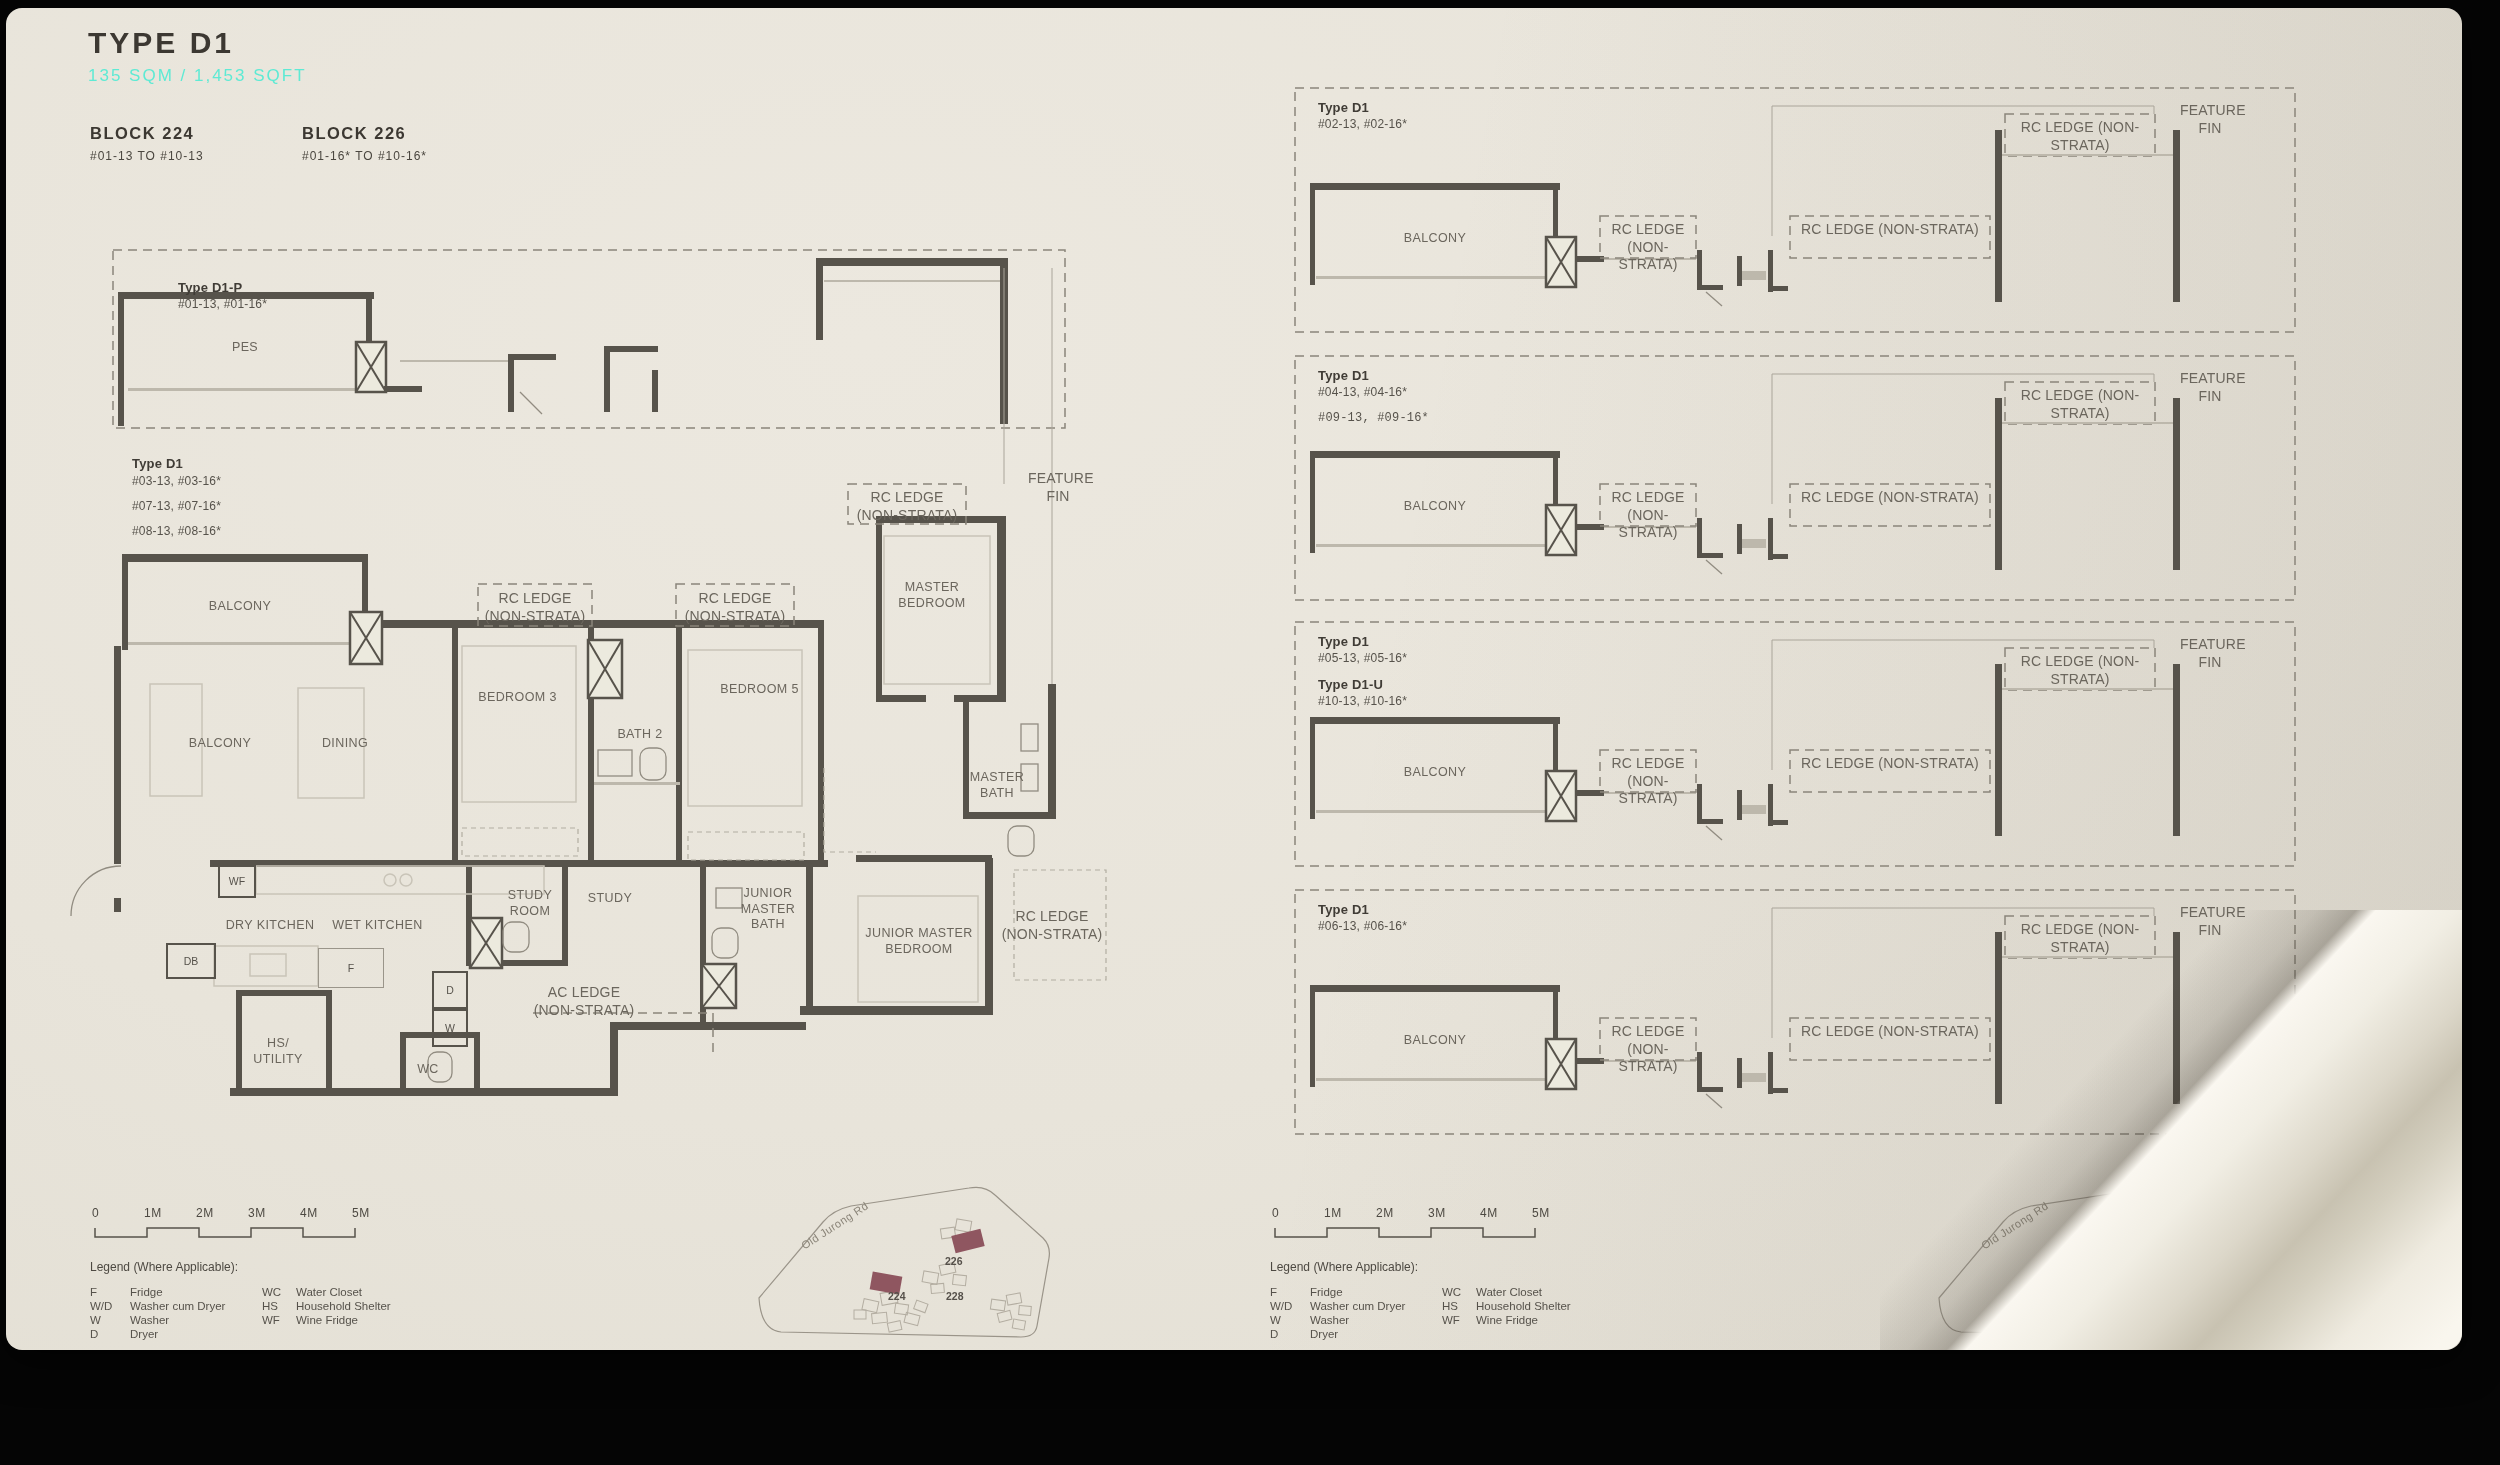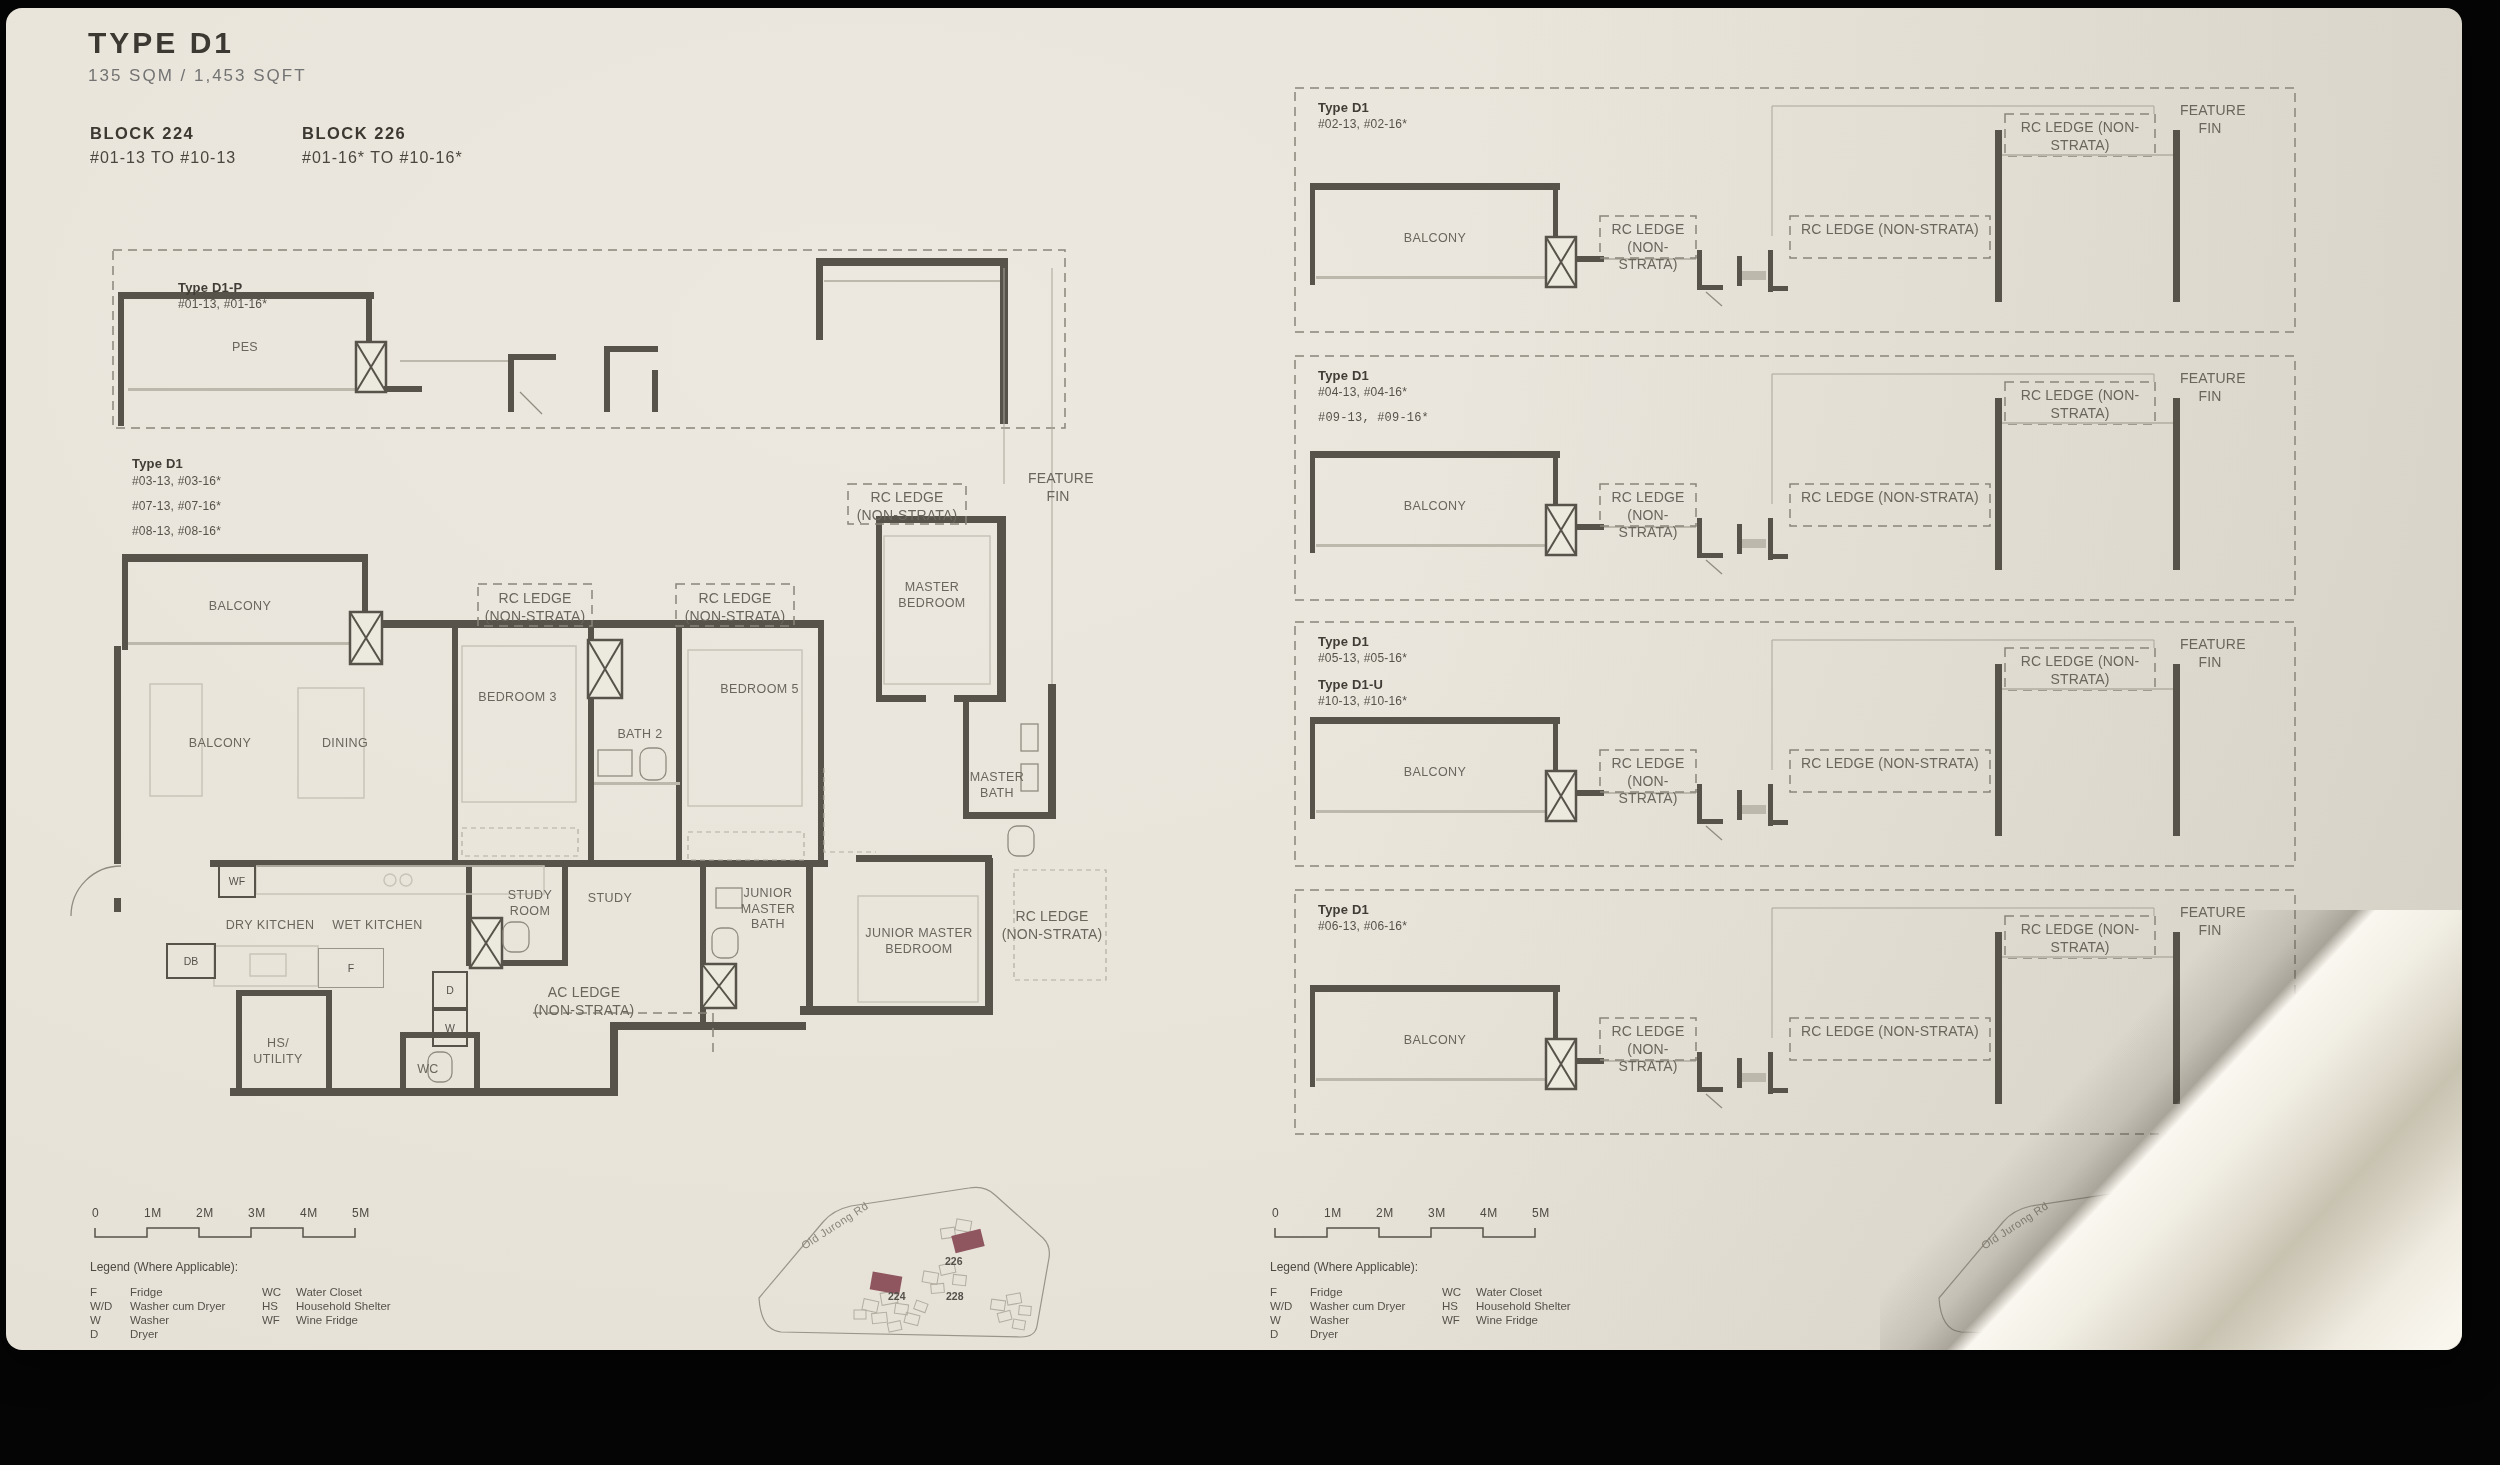--- a/index.html
+++ b/index.html
@@ -26,23 +26,23 @@
   .sm-h{fill:#8f5660;}
   .lbl{position:absolute;z-index:2;color:#6b665d;text-align:center;line-height:1.25;letter-spacing:.4px;}
   .rm{font-size:12.5px;}
   .rs{font-size:14px;letter-spacing:.2px;}
   .tl{position:absolute;z-index:2;font-weight:bold;color:#403c36;font-size:13px;text-align:left;letter-spacing:.2px;}
   .ul{position:absolute;z-index:2;color:#56524b;font-size:12px;text-align:left;letter-spacing:.2px;}
   .tag{position:absolute;z-index:2;border:2px solid #57534b;display:flex;align-items:center;justify-content:center;
        font-size:10.5px;color:#56524b;}
   .tag.light{border:1.5px solid #9a958a;}
   .title{position:absolute;z-index:2;font-size:30px;font-weight:bold;color:#3c3832;letter-spacing:3px;}
-  .area{position:absolute;z-index:2;font-size:17px;color:#737373;letter-spacing:2px;}
+  .area{position:absolute;z-index:2;font-size:17px;color:#5eead4;letter-spacing:2px;}
   .blk-h{position:absolute;z-index:2;font-size:16.5px;font-weight:bold;color:#3c3832;letter-spacing:1.5px;}
-  .blk-r{position:absolute;z-index:2;font-size:16px;color:#4a463f;letter-spacing:1px;}
+  .blk-r{position:absolute;z-index:2;font-size:12px;color:#4a463f;letter-spacing:1px;}
   .leg{position:absolute;z-index:2;font-size:11.5px;color:#56524b;}
   .leg-t{position:absolute;z-index:2;font-size:12px;color:#4d4942;}
   .sn{position:absolute;z-index:2;font-size:12px;color:#4d4942;letter-spacing:.5px;}
   .sml{position:absolute;z-index:2;font-size:10.5px;font-weight:bold;color:#55504a;}
   .smr{position:absolute;z-index:2;font-size:11px;color:#8a8478;transform:rotate(-33deg);letter-spacing:.5px;}
   .curl-page{position:absolute;left:1880px;top:910px;width:582px;height:440px;z-index:5;
     border-radius:0 0 18px 0;
     background:linear-gradient(133deg,
       rgba(56,50,40,0) 36%, rgba(56,50,40,.14) 44%, rgba(56,50,40,.30) 48%,
       #faf7f0 50%, #f1eee4 58%, #dcd7c9 67%, #c8c2b1 73%, #d4cfbf 78%, #efebe0 87%, #f9f6ee 97%);}

